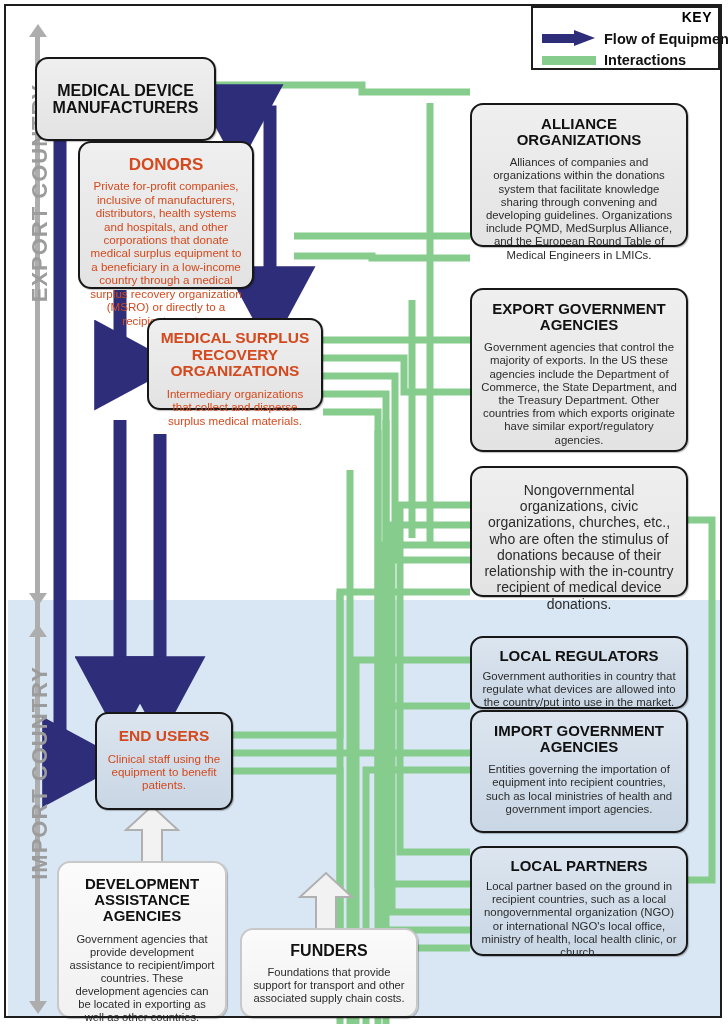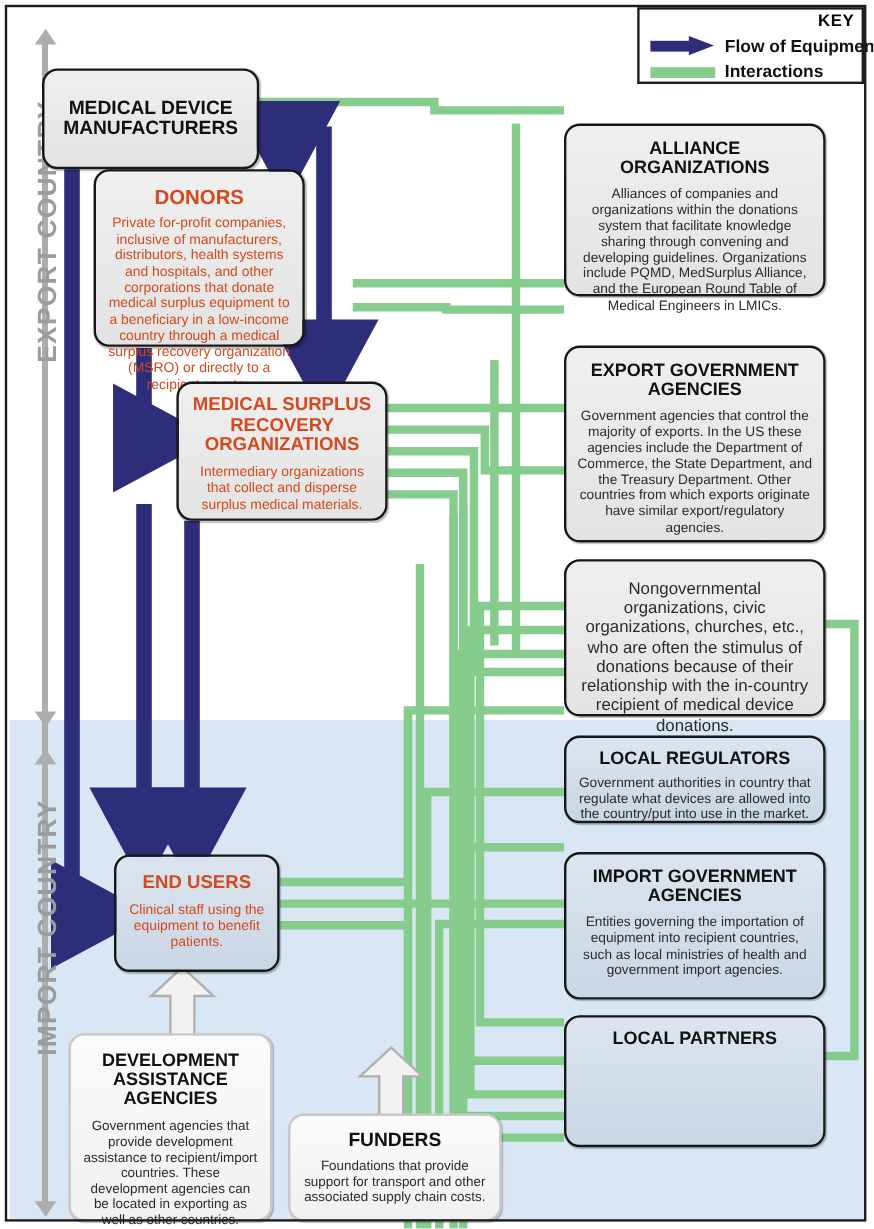--- a/index.html
+++ b/index.html
@@ -50,21 +50,21 @@
   .node .title.orange{color:#d4491d;}
   .node .body{line-height:1.16;margin-top:5px;}
   .node .body.dark{color:#2b2b2b;}
   .node .body.orange{color:#d4491d;}
 
   #n-mdm{left:35px;top:57px;width:181px;height:84px;display:flex;align-items:center;justify-content:center;}
   #n-mdm .title{font-size:16px;}
   #n-don{left:78px;top:141px;width:176px;height:148px;}
   #n-don .title{font-size:17px;margin-top:7px;}
   #n-don .body{font-size:11.6px;}
-  #n-msro{left:147px;top:318px;width:176px;height:116px;}
+  #n-msro{left:147px;top:318px;width:176px;height:92px;}
   #n-msro .title{font-size:15.5px;margin-top:4px;}
   #n-msro .body{font-size:11.6px;margin-top:7px;}
   #n-end{left:95px;top:712px;width:138px;height:98px;}
   #n-end .title{font-size:15.5px;margin-top:8px;}
   #n-end .body{font-size:11.6px;margin-top:7px;}
   #n-dev{left:57px;top:861px;width:170px;height:157px;}
   #n-dev .title{font-size:15px;margin-top:7px;}
   #n-dev .body{font-size:11.2px;margin-top:9px;}
   #n-fund{left:240px;top:928px;width:178px;height:90px;}
   #n-fund .title{font-size:16px;margin-top:6px;}
@@ -72,21 +72,21 @@
 
   #n-all{left:470px;top:103px;width:218px;height:144px;}
   #n-all .title{font-size:15px;margin-top:5px;}
   #n-all .body{font-size:11.4px;margin-top:8px;}
   #n-exg{left:470px;top:288px;width:218px;height:164px;}
   #n-exg .title{font-size:15px;margin-top:5px;}
   #n-exg .body{font-size:11.4px;margin-top:8px;}
   #n-int{left:470px;top:466px;width:218px;height:131px;}
   #n-int .title{font-size:15px;margin-top:5px;}
   #n-int .body{font-size:14px;margin-top:8px;}
-  #n-loc{left:470px;top:613px;width:218px;height:73px;}
+  #n-loc{left:470px;top:636px;width:218px;height:73px;}
   #n-loc .title{font-size:15px;margin-top:4px;}
   #n-loc .body{font-size:11.4px;margin-top:6px;}
   #n-img{left:470px;top:710px;width:218px;height:123px;}
   #n-img .title{font-size:15px;margin-top:5px;}
   #n-img .body{font-size:11.4px;margin-top:8px;}
   #n-lp{left:470px;top:846px;width:218px;height:110px;}
   #n-lp .title{font-size:15px;margin-top:4px;}
   #n-lp .body{font-size:11.4px;margin-top:6px;}
 </style>
 </head>
@@ -233,16 +233,17 @@
     <div class="body dark">Government authorities in country that regulate what devices are allowed into the country/put into use in the market.</div>
   </div>
 
   <div class="node blue" id="n-img">
     <div class="title dark">IMPORT GOVERNMENT AGENCIES</div>
     <div class="body dark">Entities governing the importation of equipment into recipient countries, such as local ministries of health and government import agencies.</div>
   </div>
 
   <div class="node blue" id="n-lp">
     <div class="title dark">LOCAL PARTNERS</div>
+    <div class="body dark">Local partner based on the ground in recipient countries, such as a local nongovernmental organization (NGO) or international NGO's local office, ministry of health, local health clinic, or church.</div>
   </div>
 
   <div class="outer-frame"></div>
 </div>
 
 </body></html>

